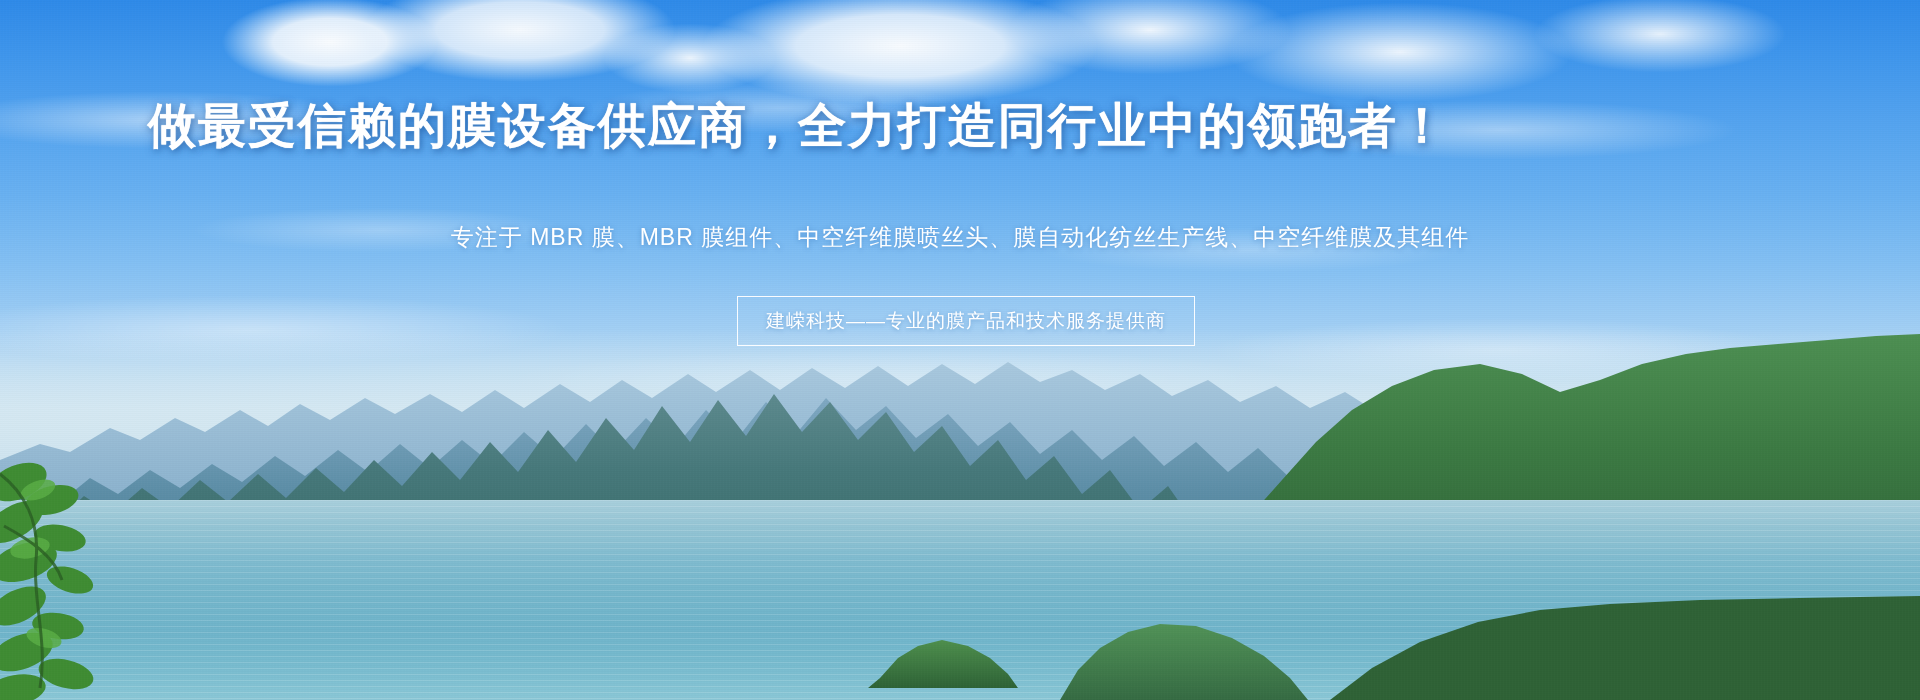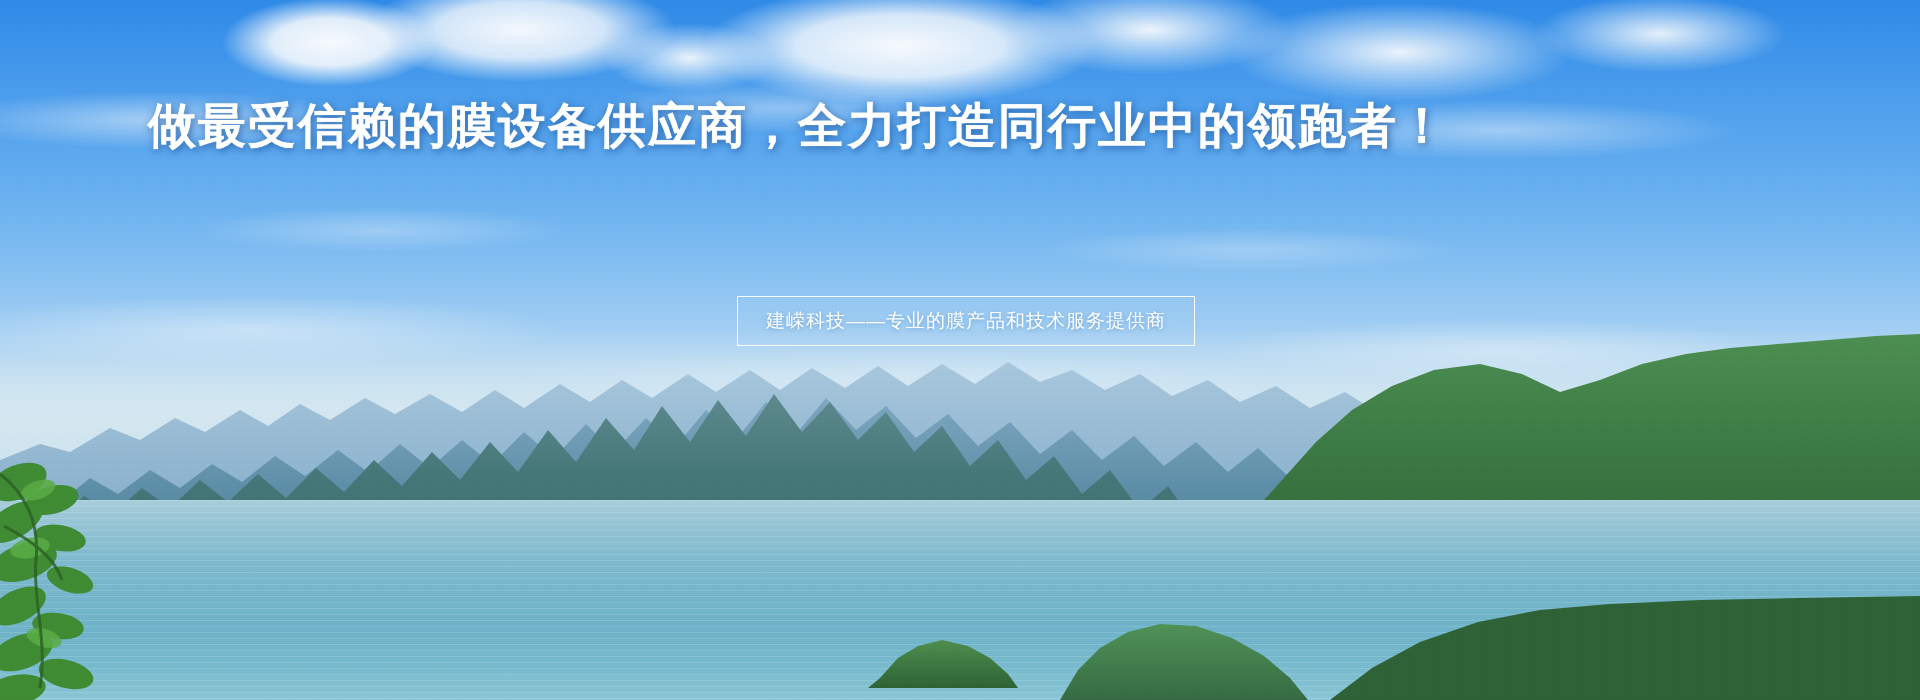--- a/index.html
+++ b/index.html
@@ -295,19 +295,20 @@
       <path d="M4,96 C30,110 54,126 62,150"></path>
     </g>
   </svg>
 
   <div class="grain"></div>
 
   <div class="overlay">
 
     <div class="headline">做最受信赖的膜设备供应商，全力打造同行业中的领跑者！</div>
 
+    <div class="subtitle">专注于 MBR 膜、MBR 膜组件、中空纤维膜喷丝头、膜自动化纺丝生产线、中空纤维膜及其组件</div>
 
     <div class="tagline-wrap">
       <div class="tagline-box">建嵘科技——专业的膜产品和技术服务提供商</div>
     </div>
 
   </div>
 </div>
 
 </body></html>

